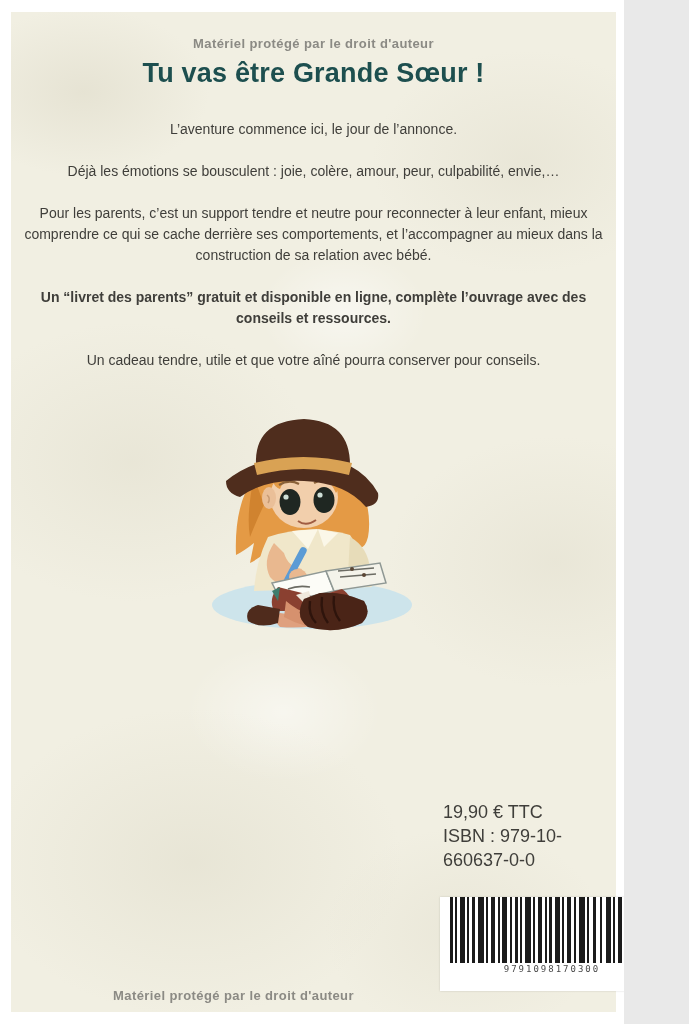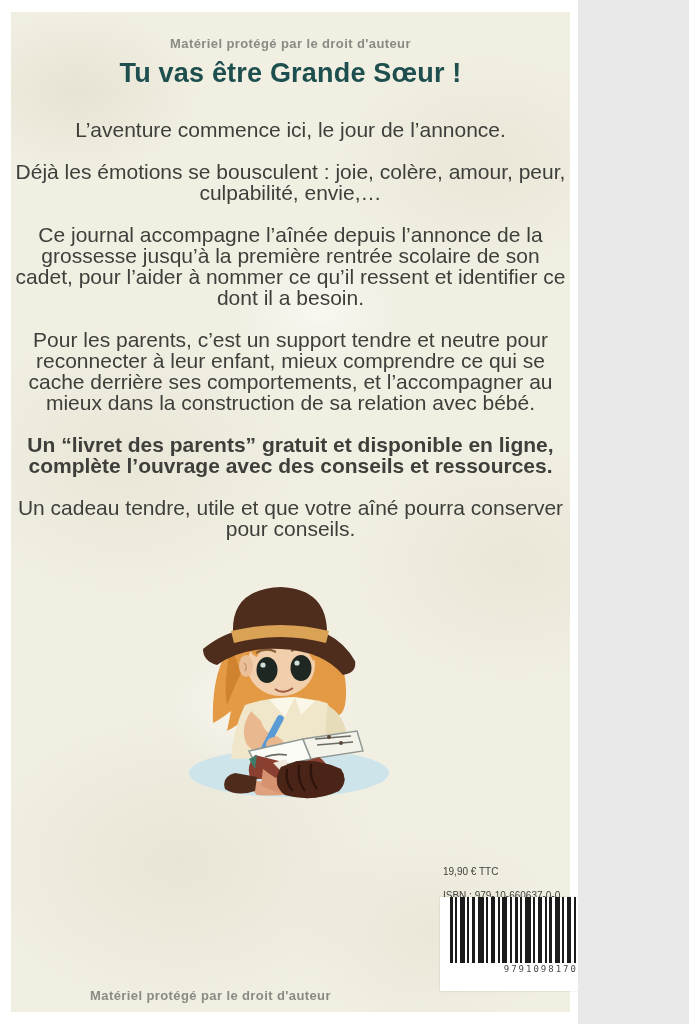--- a/index.html
+++ b/index.html
@@ -3,21 +3,21 @@
 <meta charset="utf-8">
 <style>
   html,body{margin:0;padding:0;}
   body{
     width:689px;height:1024px;
     font-family:"Liberation Sans", sans-serif;
     background:#e9e9e9;
   }
   .page{
     position:relative;
-    width:578px;height:1024px;
+    width:624px;height:1024px;
     background:var(--page-bg,#ffffff);
     overflow:hidden;
   }
   .cover{
     position:absolute;
     top:12px;left:11px;right:8px;bottom:12px;
     background-color:var(--cover-bg,#f1efe2);
     background-image:
       radial-gradient(ellipse 180px 120px at 12% 8%, rgba(205,200,178,.30) 0%, rgba(205,200,178,0) 70%),
       radial-gradient(ellipse 220px 160px at 85% 15%, rgba(205,200,178,.22) 0%, rgba(205,200,178,0) 70%),
@@ -45,37 +45,37 @@
     margin:7px 0 0 0;
     text-align:center;
     font-size:27px;
     font-weight:bold;
     letter-spacing:.2px;
     color:var(--title-color,#1d4f4f);
   }
   .body-text p{
     margin:21px auto 0 auto;
     text-align:center;
-    font-size:21px;
+    font-size:14px;
     line-height:21px;
     color:var(--body-text,#3f3e3a);
   }
   .body-text p.first{ margin-top:30px; }
   .p-w600{ max-width:600px; }
   .p-w560{ max-width:560px; }
   .p-w645{ max-width:648px; }
   .p-w590{ max-width:595px;font-weight:bold; }
   .illustration{
     margin:34px auto 0 auto;
     width:244px;height:228px;
   }
   .price-block{
     position:absolute;
-    left:432px; top:848px;
-    font-size:10px;
+    left:432px; top:788px;
+    font-size:18px;
     line-height:24px;
     color:var(--body-text,#3f3e3a);
   }
   .barcode{
     position:absolute;
     left:429px; top:885px;
     width:224px; height:94px;
     background:var(--barcode-bg,#ffffff);
     box-shadow:0 0 2px rgba(0,0,0,.15);
     text-align:center;
@@ -96,21 +96,20 @@
 <div class="page">
   <div class="cover">
 
     <div class="notice notice-top">Matériel protégé par le droit d'auteur</div>
 
     <h1 class="title">Tu vas être Grande Sœur !</h1>
 
     <div class="body-text">
       <p class="first">L’aventure commence ici, le jour de l’annonce.</p>
       <p>Déjà les émotions se bousculent : joie, colère, amour, peur, culpabilité, envie,…</p>
-      <p class="p-w600">Ce journal accompagne l’aînée depuis l’annonce de la grossesse jusqu’à la première rentrée scolaire de son cadet, pour l’aider à nommer ce qu’il ressent et identifier ce dont il a besoin.</p>
       <p class="p-w645">Pour les parents, c’est un support tendre et neutre pour reconnecter à leur enfant, mieux comprendre ce qui se cache derrière ses comportements, et l’accompagner au mieux dans la construction de sa relation avec bébé.</p>
       <p class="p-w590">Un “livret des parents” gratuit et disponible en ligne, complète l’ouvrage avec des conseils et ressources.</p>
       <p>Un cadeau tendre, utile et que votre aîné pourra conserver pour conseils.</p>
     </div>
 
     <div class="illustration">
       <svg width="244" height="228" viewBox="0 0 244 228" xmlns="http://www.w3.org/2000/svg">
 
         <ellipse cx="120" cy="200" rx="100" ry="24" fill="#cde4eb"></ellipse>
 

